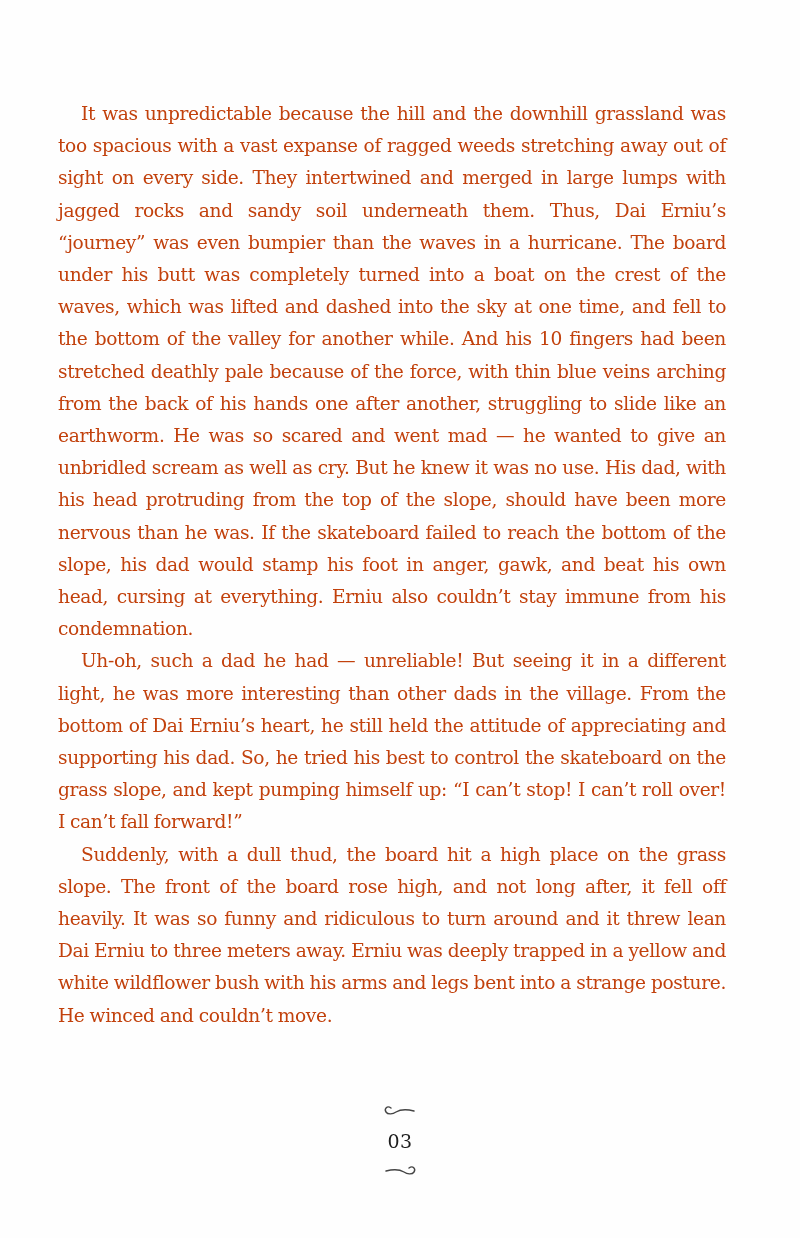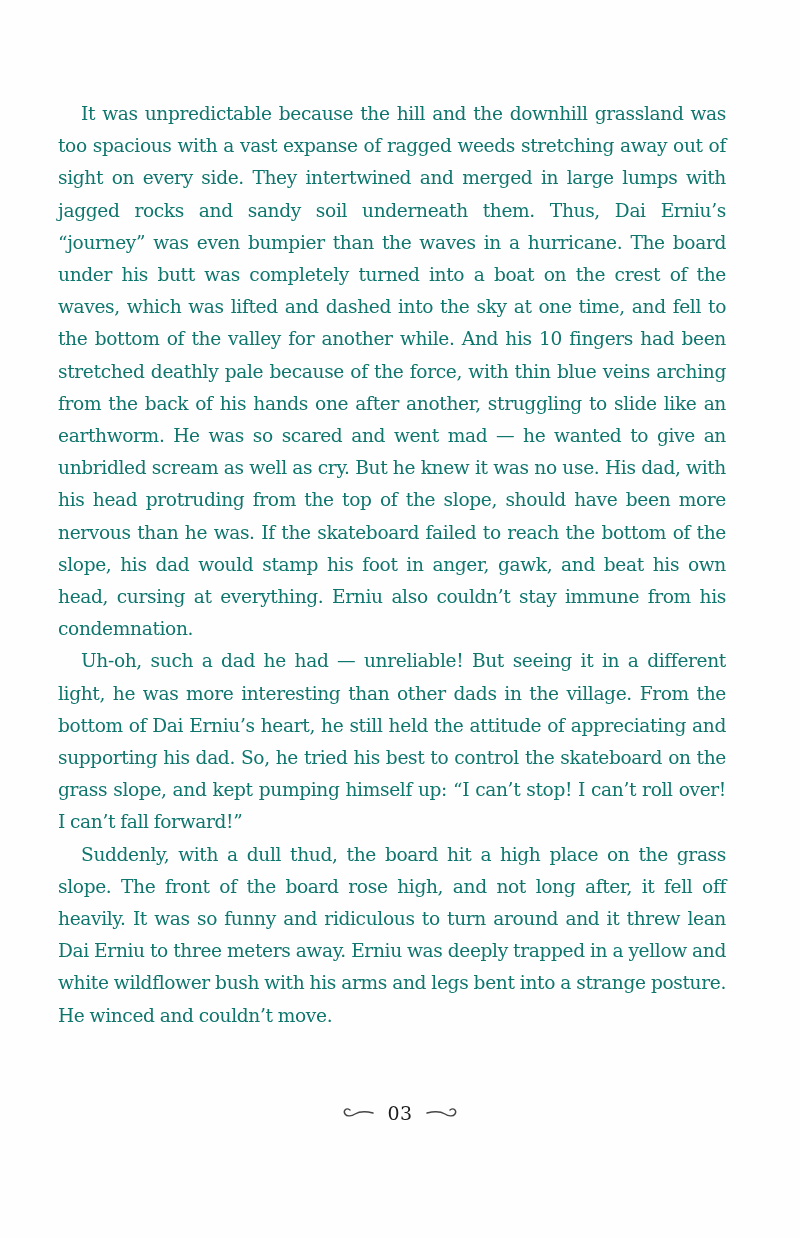--- a/index.html
+++ b/index.html
@@ -12,21 +12,21 @@
       height: 1238px;
       position: relative;
       overflow: hidden;
       background: #fefefe;
     }
     .page {
       position: absolute;
       left: 58px;
       top: 98px;
       width: 668px;
-      color: #0f766e;
+      color: #c2410c;
       font-family: "DejaVu Serif", "Liberation Serif", serif;
       font-size: 18.6px;
       line-height: 32.2px;
       letter-spacing: -0.35px;
       word-spacing: -0.5px;
     }
     .para {
       margin: 0;
       text-indent: 23px;
       text-align: justify;
@@ -34,20 +34,21 @@
     }
     .folio {
       position: absolute;
       left: 0;
       width: 800px;
       top: 1102px;
       display: flex;
       justify-content: center;
       align-items: center;
       gap: 10px;
+      flex-direction: column;
     }
     .folio-num {
       font-family: "DejaVu Serif", "Liberation Serif", serif;
       font-size: 19px;
       color: #1c1c1c;
       letter-spacing: 0.5px;
     }
     .flourish {
       width: 36px;
       height: 18px;

